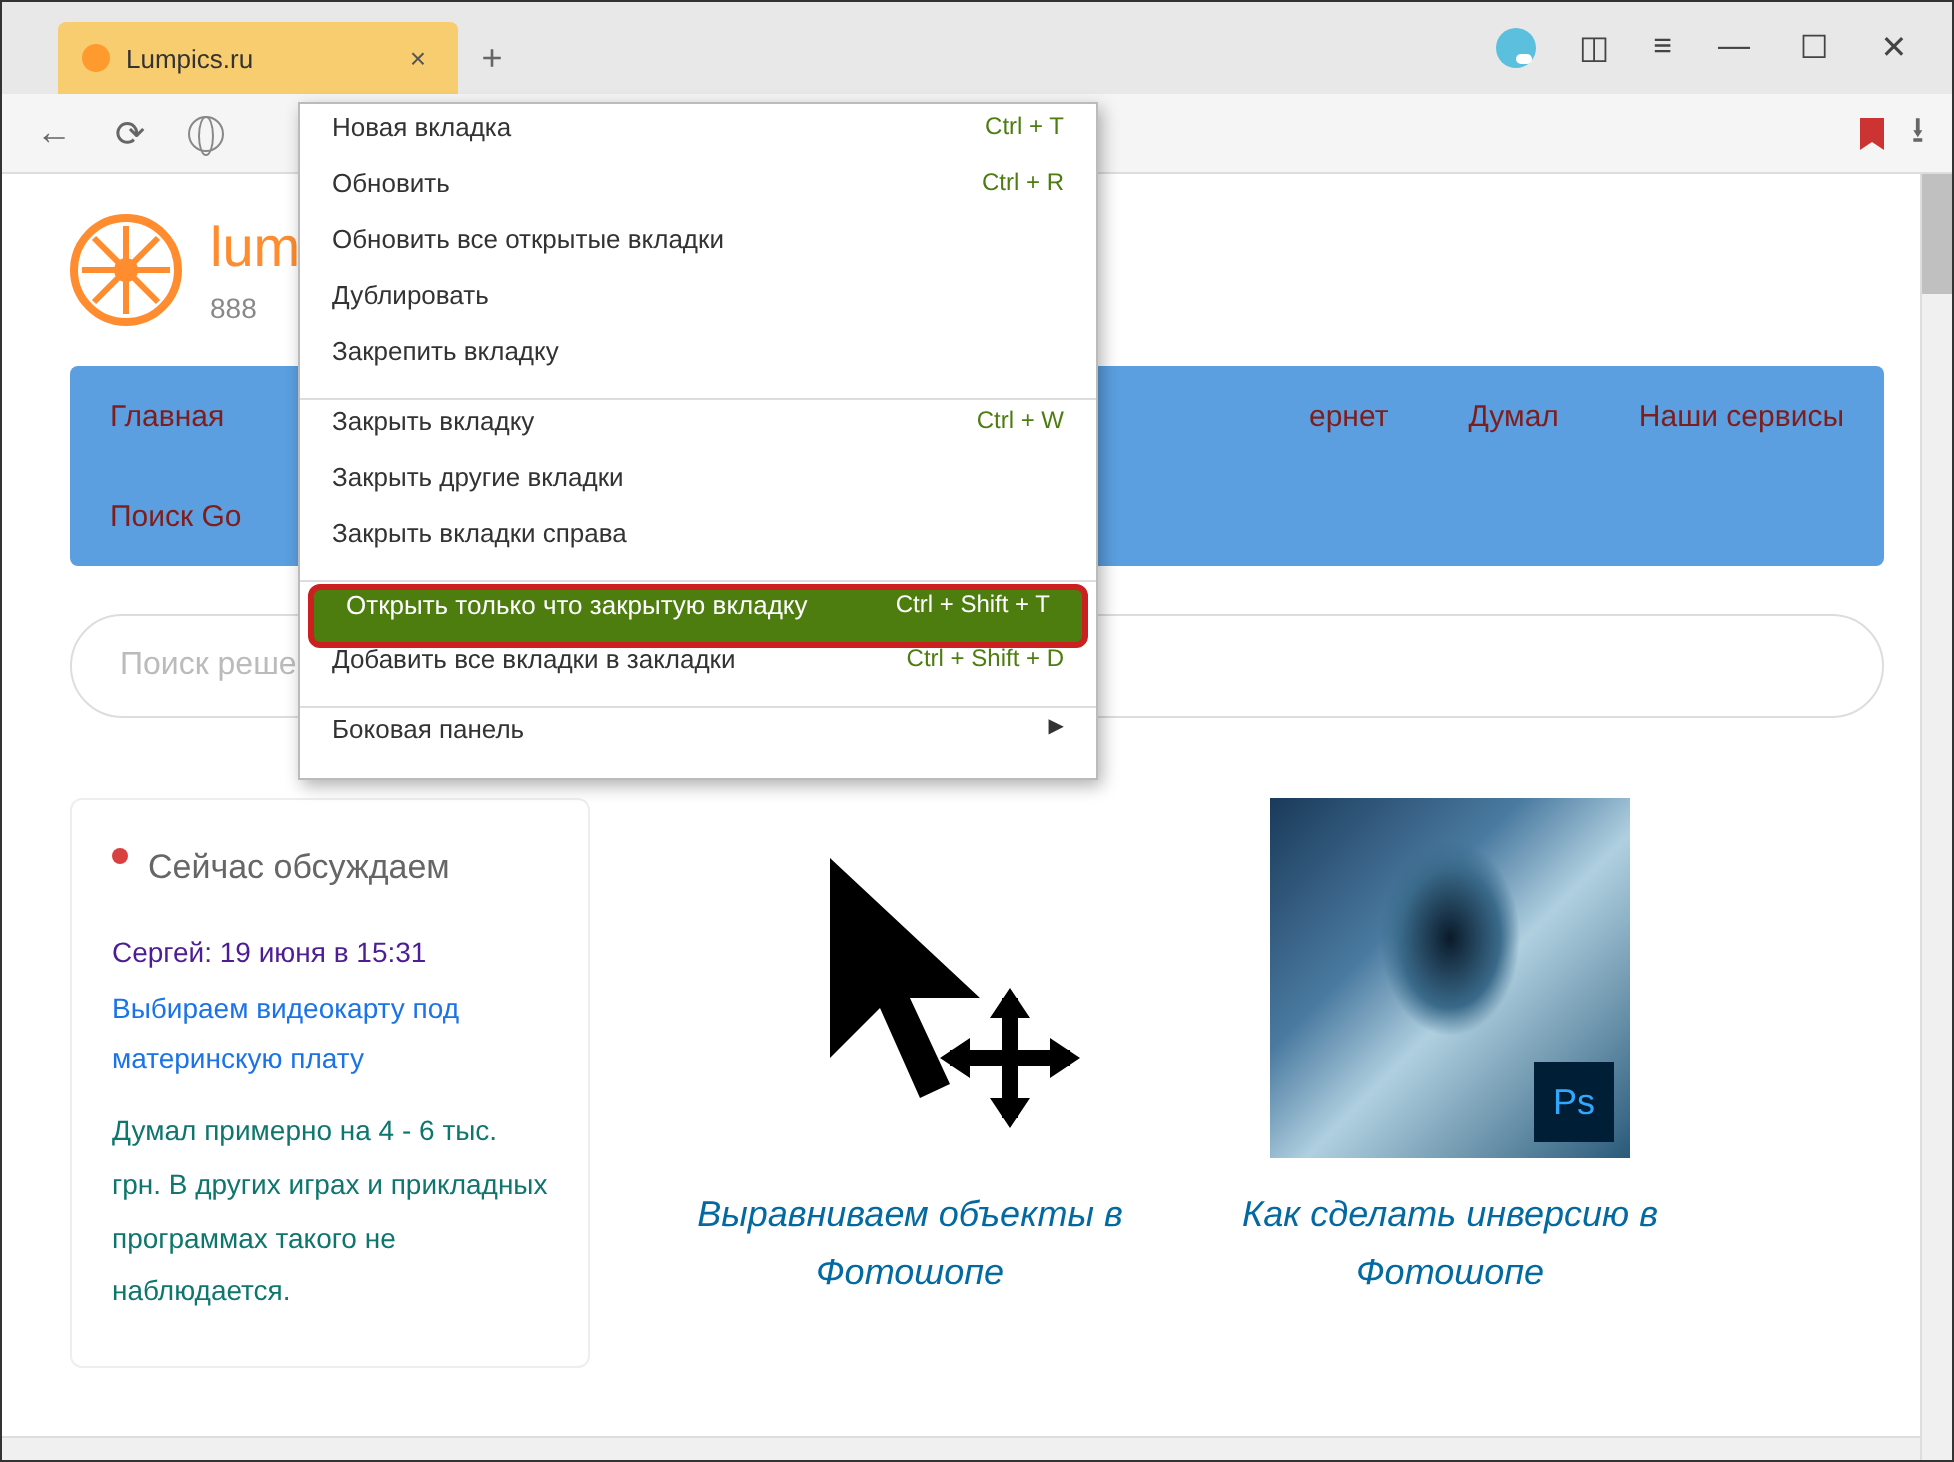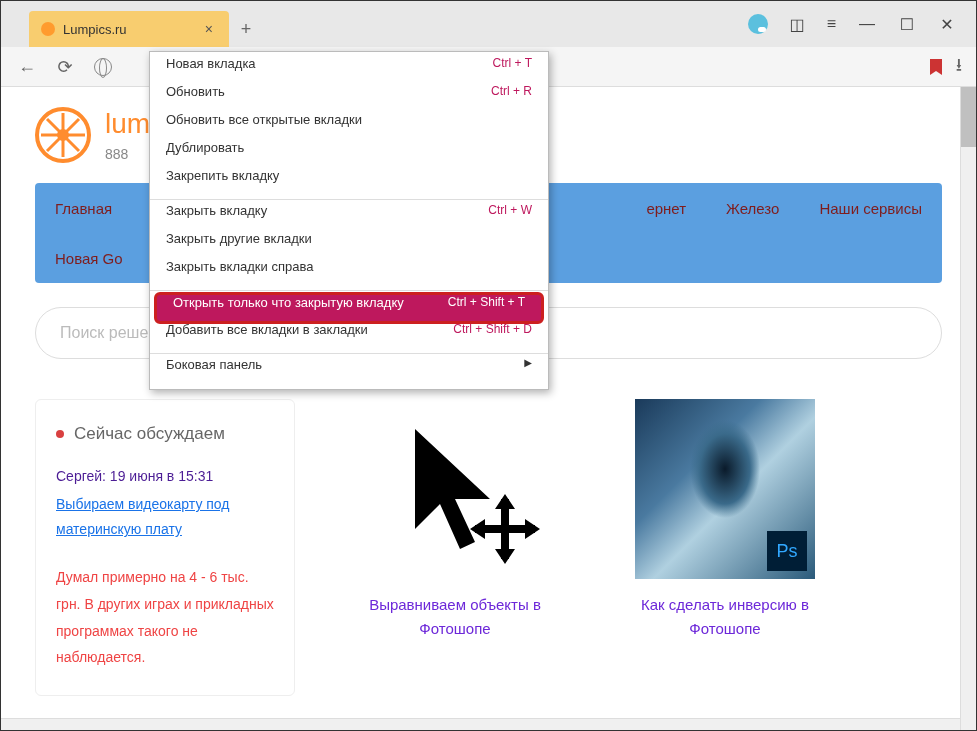--- a/index.html
+++ b/index.html
@@ -39,41 +39,41 @@
 .nav-menu { margin: 0 34px; background: #5b9fe0; border-radius: 4px; overflow: hidden; }
 .nav-row { display: flex; height: 50px; align-items: center; }
 .nav-item { padding: 0 20px; color: #7f1d1d; font-size: 15px; cursor: pointer; }
 
 .search-box { margin: 24px 34px 0; height: 52px; border: 1px solid #ddd; border-radius: 26px; display: flex; align-items: center; padding: 0 24px; }
 .search-input { flex: 1; border: none; outline: none; font-size: 16px; color: #333; }
 .search-input::placeholder { color: #bbb; }
 
 .content-row { display: flex; padding: 40px 34px; gap: 50px; }
 .discussion-card { width: 260px; border: 1px solid #eee; border-radius: 6px; padding: 24px 20px; }
-.discussion-title { display: flex; align-items: center; gap: 10px; margin-bottom: 24px; }
+.discussion-title { display: flex; align-items: flex-start; gap: 10px; margin-bottom: 24px; }
 .red-dot { width: 8px; height: 8px; background: #d94040; border-radius: 50%; }
 .discussion-heading { font-size: 17px; color: #666; }
 .discussion-meta { font-size: 14px; color: #4c1d95; margin-bottom: 8px; }
-.discussion-link { font-size: 14px; color: #1a73e8; text-decoration: underline; line-height: 1.8; display: inline-block; margin-bottom: 10px; }
-.discussion-text { font-size: 14px; color: #ef4444; line-height: 1.9; margin-top: 12px; }
+.discussion-link { font-size: 14px; color: #1a73e8; line-height: 1.8; display: inline-block; margin-bottom: 10px; }
+.discussion-text { font-size: 14px; color: #0f766e; line-height: 1.9; }
 
 .article-card { width: 220px; text-align: center; }
 .article-thumb { width: 180px; height: 180px; margin: 0 auto 14px; display: flex; align-items: center; justify-content: center; position: relative; }
-.article-title { font-size: 15px; color: #6d28d9; line-height: 1.6; cursor: pointer; }
+.article-title { font-size: 18px; color: #0369a1; line-height: 1.6; cursor: pointer; font-style: italic; }
 
 .face-thumb { width: 180px; height: 180px; background: linear-gradient(135deg, #1a3a5a 0%, #4a7aa0 35%, #b0d0e0 55%, #2a5a7a 100%); position: relative; overflow: hidden; }
 .face-shape { position: absolute; top: 10px; left: 30px; width: 120px; height: 160px; background: radial-gradient(ellipse 50px 70px at 60px 60px, #0a1a2a 0%, #3a6a8a 50%, transparent 70%); border-radius: 50% 50% 45% 45%; }
 .ps-badge { position: absolute; bottom: 8px; right: 8px; width: 40px; height: 40px; background: #001e36; display: flex; align-items: center; justify-content: center; color: #31a8ff; font-weight: normal; font-size: 18px; font-family: Arial; }
 
 .context-menu { position: absolute; top: 50px; left: 148px; width: 400px; background: #fff; border: 1px solid #bbb; box-shadow: 2px 3px 8px rgba(0,0,0,0.3); z-index: 100; padding: 4px 0; }
 .menu-item { height: 28px; display: flex; align-items: flex-start; justify-content: space-between; padding: 0 16px; font-size: 13px; color: #333; cursor: pointer; }
-.menu-item.highlighted { background: #be185d; color: #fff; }
+.menu-item.highlighted { background: #4d7c0f; color: #fff; }
 .highlight-ring { border: 3px solid #cc2020; border-radius: 6px; margin: -2px 4px; height: 32px; }
 .menu-divider { height: 1px; background: #ddd; margin: 3px 0; }
-.menu-shortcut { color: #be185d; font-size: 12px; }
+.menu-shortcut { color: #4d7c0f; font-size: 12px; }
 .highlighted .menu-shortcut { color: #fff; }
 .submenu-arrow { font-size: 10px; }
 </style>
 </head>
 <body>
 
 <div class="tab-strip">
   <div class="tab">
     <div class="tab-favicon"></div>
     <span class="tab-title">Lumpics.ru</span>
@@ -118,25 +118,25 @@
       <div class="site-name">lumpics.ru</div>
       <div class="site-phone">888</div>
     </div>
   </div>
 
   <div class="nav-menu">
     <div class="nav-row">
       <span class="nav-item">Главная</span>
       <span style="flex:1"></span>
       <span class="nav-item">ернет</span>
-      <span class="nav-item">Железо</span>
+      <span class="nav-item">Думал</span>
       <span class="nav-item">Наши сервисы</span>
     </div>
     <div class="nav-row">
-      <span class="nav-item">Новая Go</span>
+      <span class="nav-item">Поиск Go</span>
     </div>
   </div>
 
   <div class="search-box">
     <input class="search-input" placeholder="Поиск решения..." style="">
   </div>
 
   <div class="content-row">
     <div class="discussion-card">
       <div class="discussion-title">

